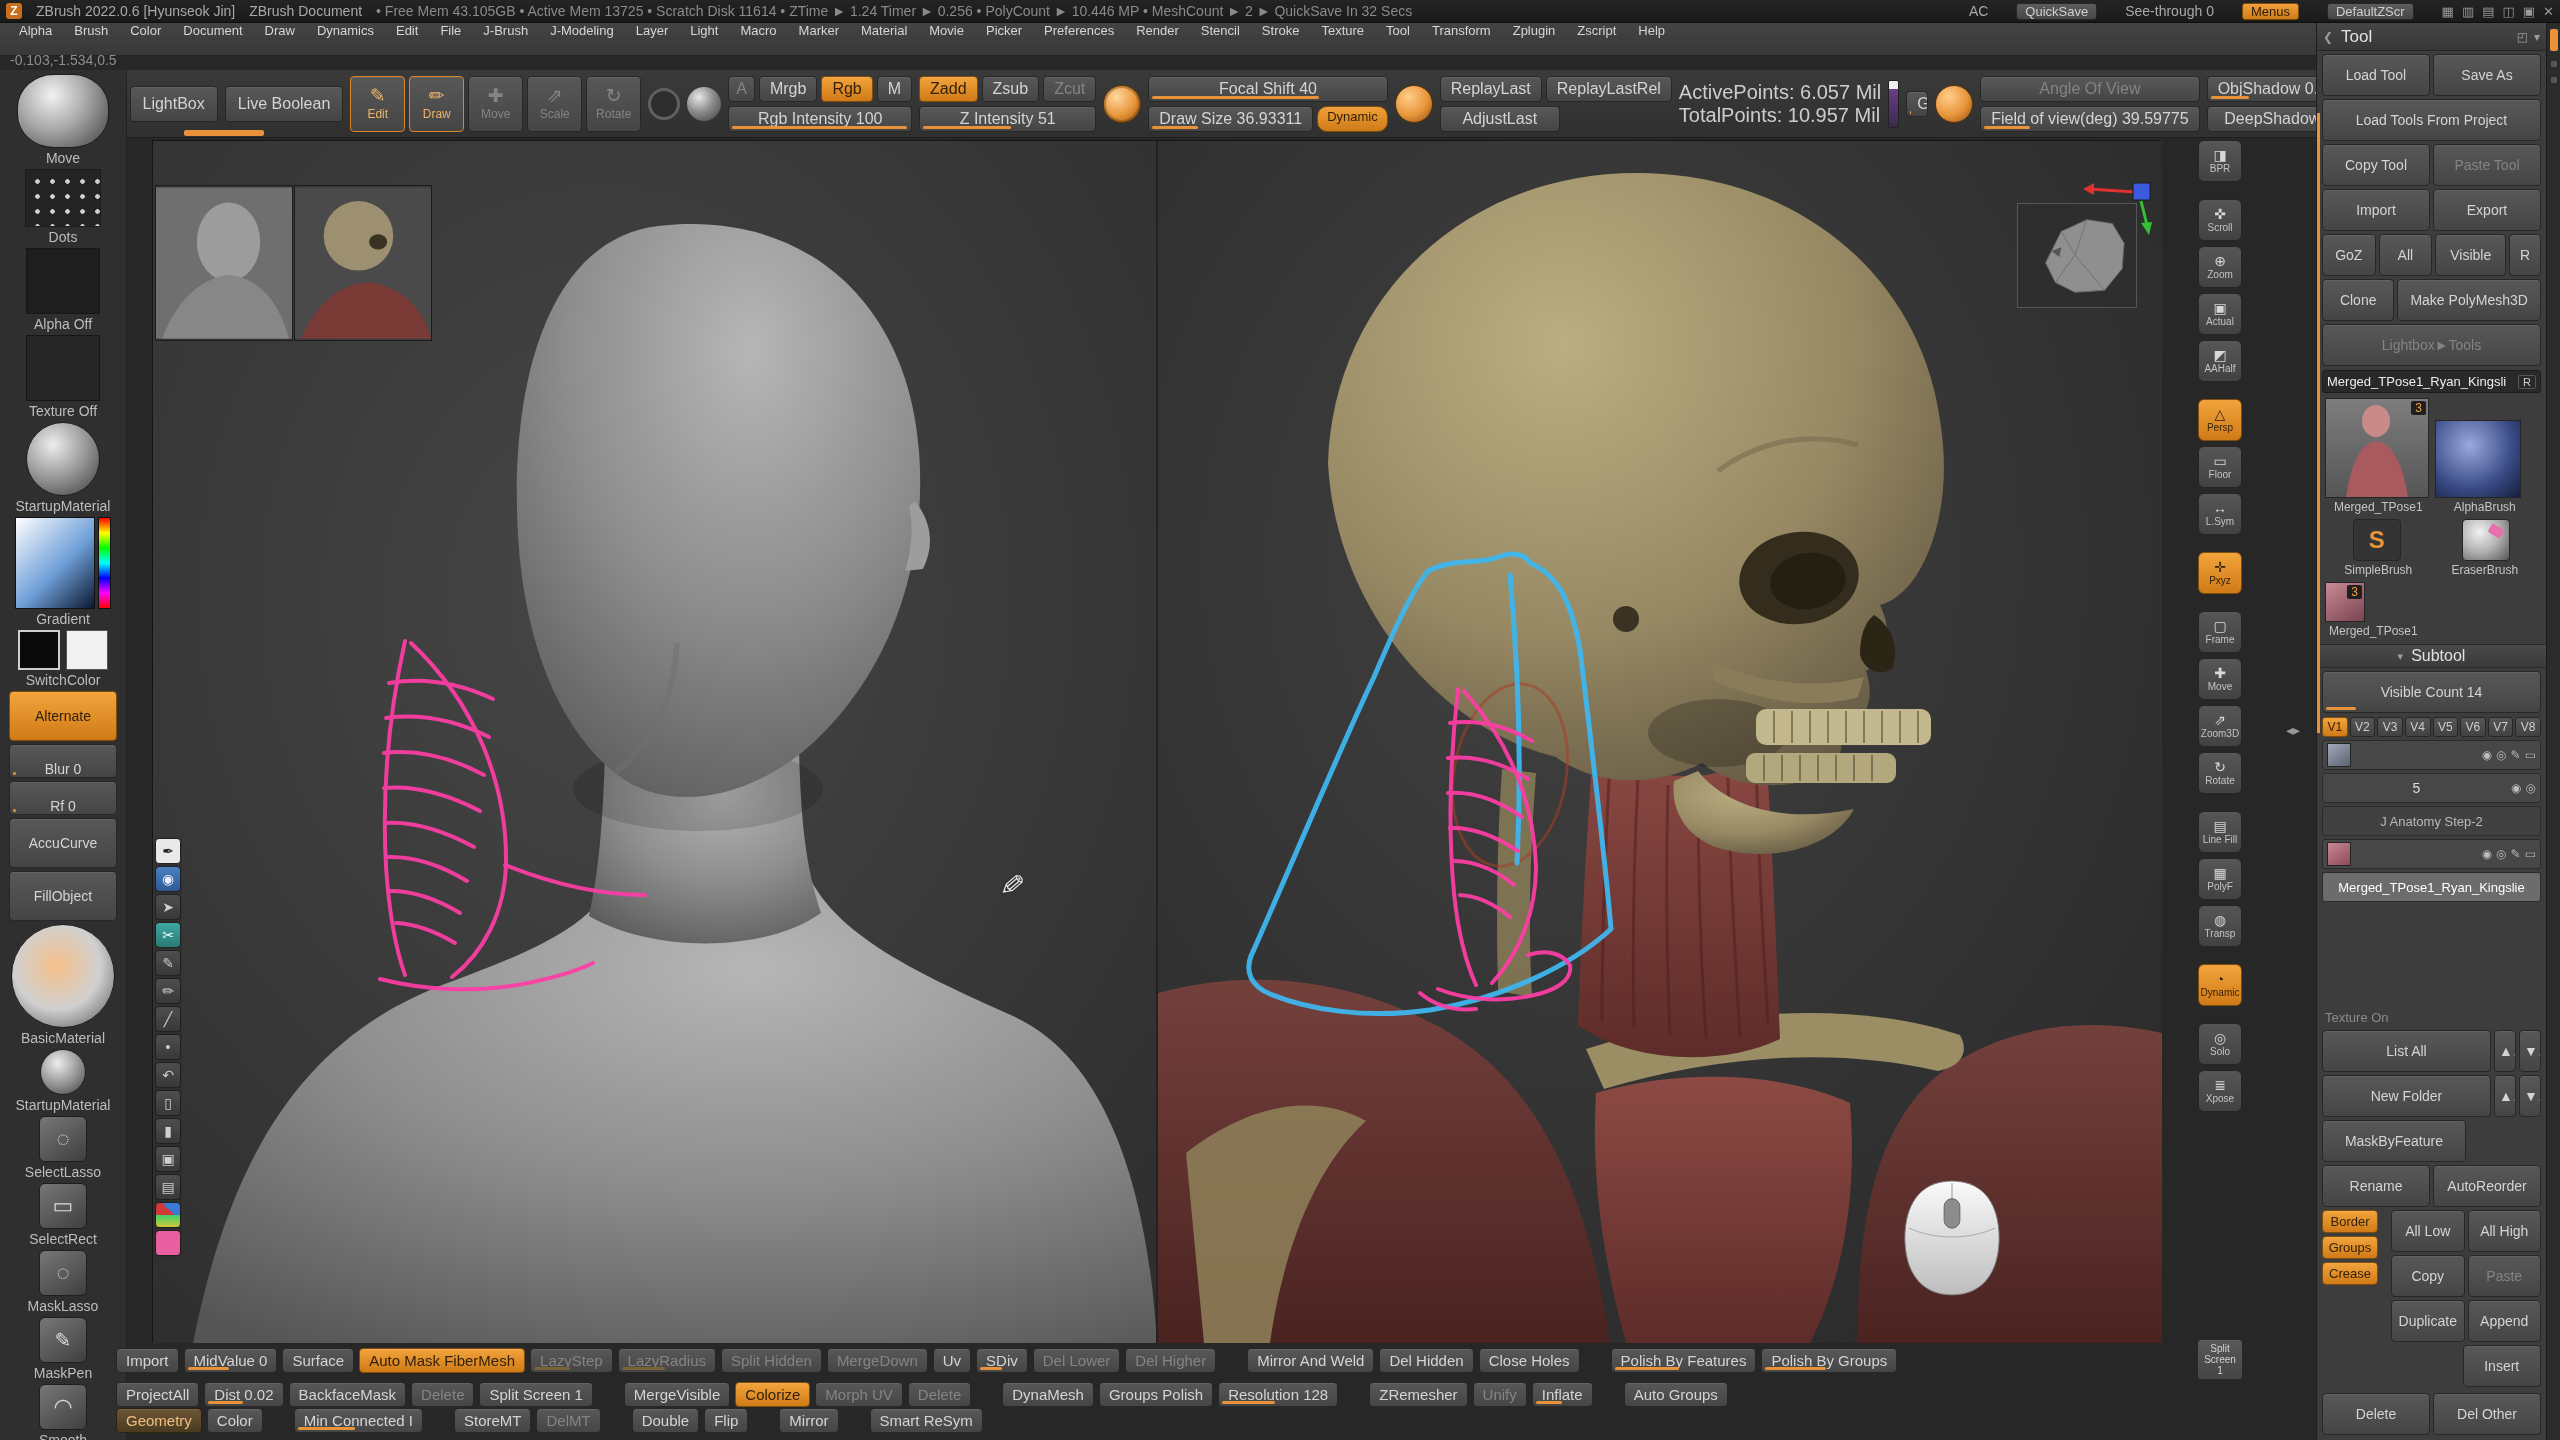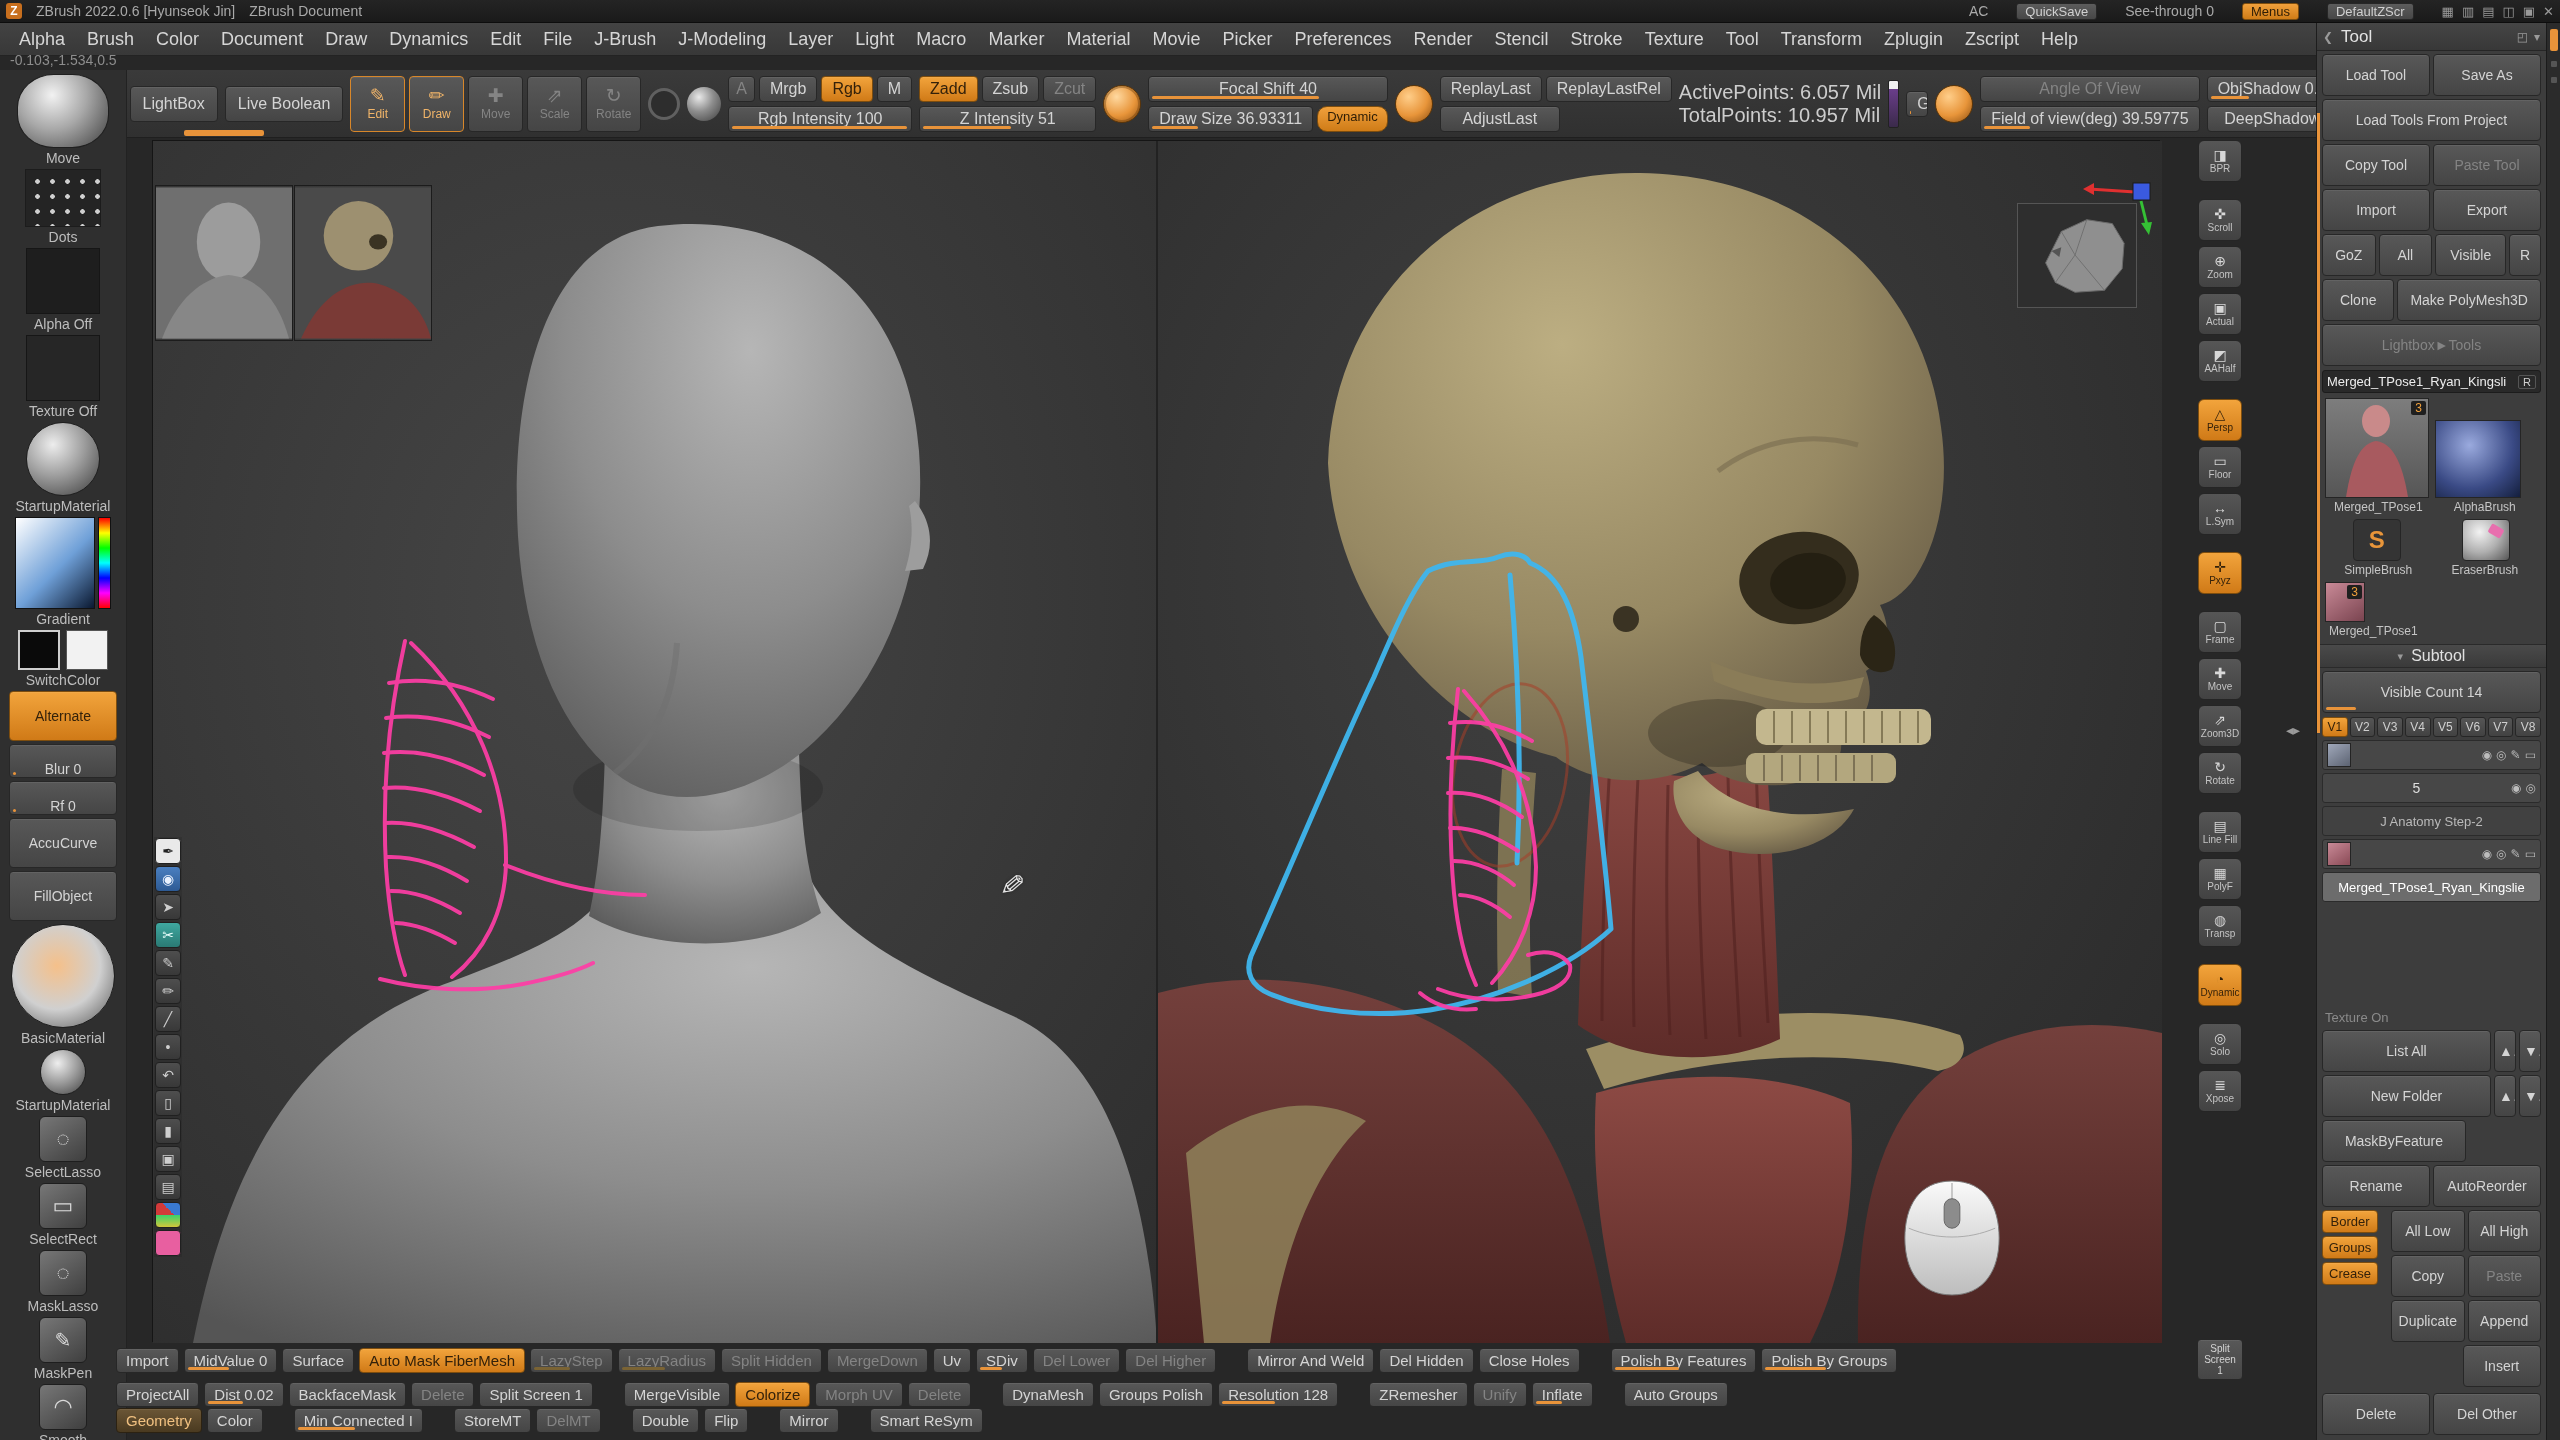--- a/index.html
+++ b/index.html
@@ -16,21 +16,21 @@
 
 #titlebar{position:absolute;top:0;left:0;right:0;height:23px;background:linear-gradient(#242424,#1a1a1a);border-bottom:1px solid #0d0d0d;display:flex;align-items:center;gap:14px;padding:0 6px;font-size:14px;color:#a9a9a9;z-index:10}
 #titlebar .zlogo{width:16px;height:16px;background:#c86f1e;border-radius:3px;color:#fff;font-weight:bold;font-size:12px;display:flex;align-items:center;justify-content:center;flex:none}
 .tstats{color:#8a8a8a}
 .tright{margin-left:auto;display:flex;gap:28px;align-items:center}
 .chip{background:linear-gradient(#5c5c5c,#474747);border:1px solid #262626;color:#d0d0d0;padding:0 8px;border-radius:3px;font-size:13px;height:17px;line-height:16px}
 .chip.orange{background:linear-gradient(#f0a03c,#cf7c17);color:#2e1d05;border-color:#7d4d0e}
 .winicons{display:flex;gap:8px}
 .winicons span{color:#9a9a9a;font-size:13px}
 
-#menubar{position:absolute;top:23px;left:0;width:2316px;height:28px;background:linear-gradient(#434343,#383838);border-bottom:1px solid #232323;display:flex;align-items:center;padding:16px 8px;font-size:18px}
+#menubar{position:absolute;top:23px;left:0;width:2316px;height:28px;background:linear-gradient(#434343,#383838);border-bottom:1px solid #232323;display:flex;align-items:flex-end;padding:16px 8px;font-size:13px}
 .menu-item{padding:1px 11px;border-radius:3px;color:#d6d6d6}
 
 #coordsbar{position:absolute;top:52px;left:0;height:18px;font-size:14px;color:#8d8d8d;padding-left:10px}
 #qsprogress{position:absolute;top:130px;left:184px;width:80px;height:6px;background:#e8933a;border-radius:2px;z-index:5}
 
 #topshelf{position:absolute;top:70px;left:0;width:2316px;height:68px;background:linear-gradient(#3a3a3a,#303030);border-bottom:1px solid #1f1f1f;display:flex;align-items:center;gap:7px;padding:0 12px}
 #topshelf .col{display:flex;flex-direction:column;gap:4px}
 #topshelf .row{display:flex;gap:4px}
 .tool-btn{width:55px;height:56px;display:flex;flex-direction:column;align-items:center;justify-content:center;gap:1px;padding:2px}
 .tool-btn .g{font-size:19px;line-height:20px}
@@ -147,20 +147,21 @@
 #scrollstrip .tick{width:8px;height:22px;background:#e8933a;margin:6px auto 0;border-radius:2px}
 #scrollstrip .dot{width:6px;height:6px;background:#555;margin:10px auto 0;border-radius:1px}
 </style>
 </head>
 <body>
 
 <div id="titlebar">
   <span class="zlogo">Z</span>
   <span>ZBrush 2022.0.6 [Hyunseok Jin]</span>
   <span>ZBrush Document</span>
+  <span class="tstats">• Free Mem 43.105GB  • Active Mem 13725 • Scratch Disk 11614 •  ZTime ► 1.24  Timer ► 0.256 • PolyCount ► 10.446 MP  • MeshCount ► 2   ► QuickSave In 32 Secs</span>
   <span class="tright">
     <span>AC</span>
     <span class="chip">QuickSave</span>
     <span>See-through 0</span>
     <span class="chip orange">Menus</span>
     <span class="chip">DefaultZScr</span>
     <span class="winicons">
 
     <span>▦</span>
         <span>▥</span>

